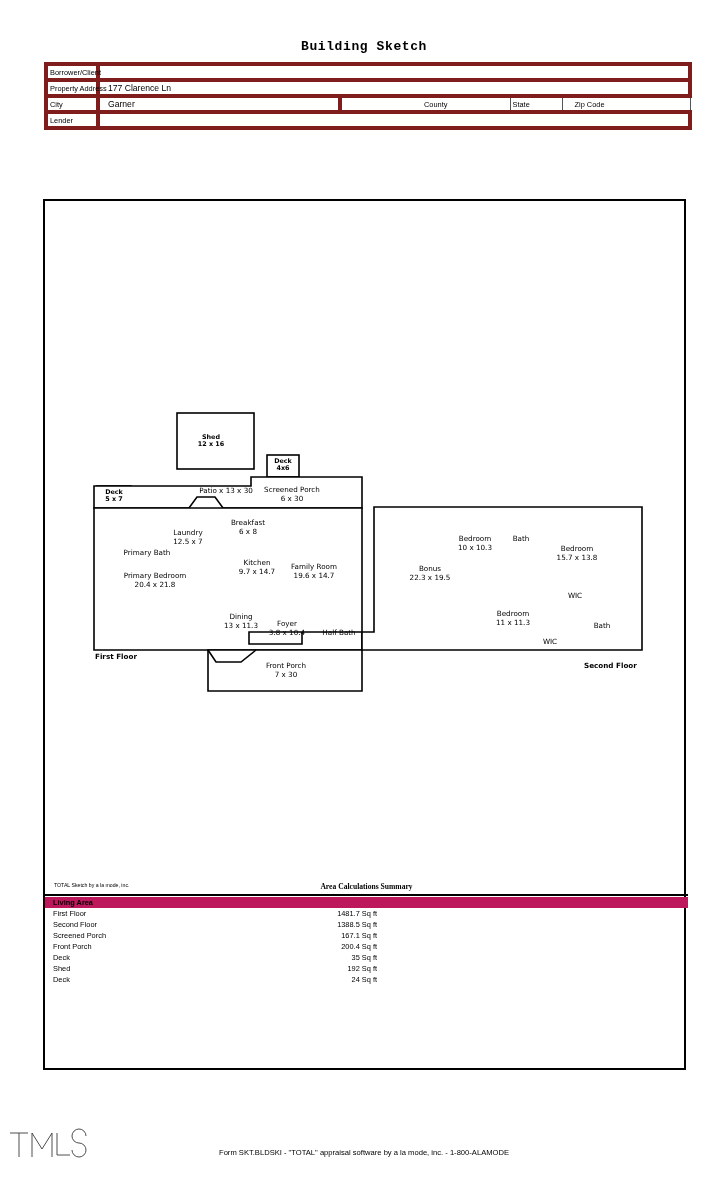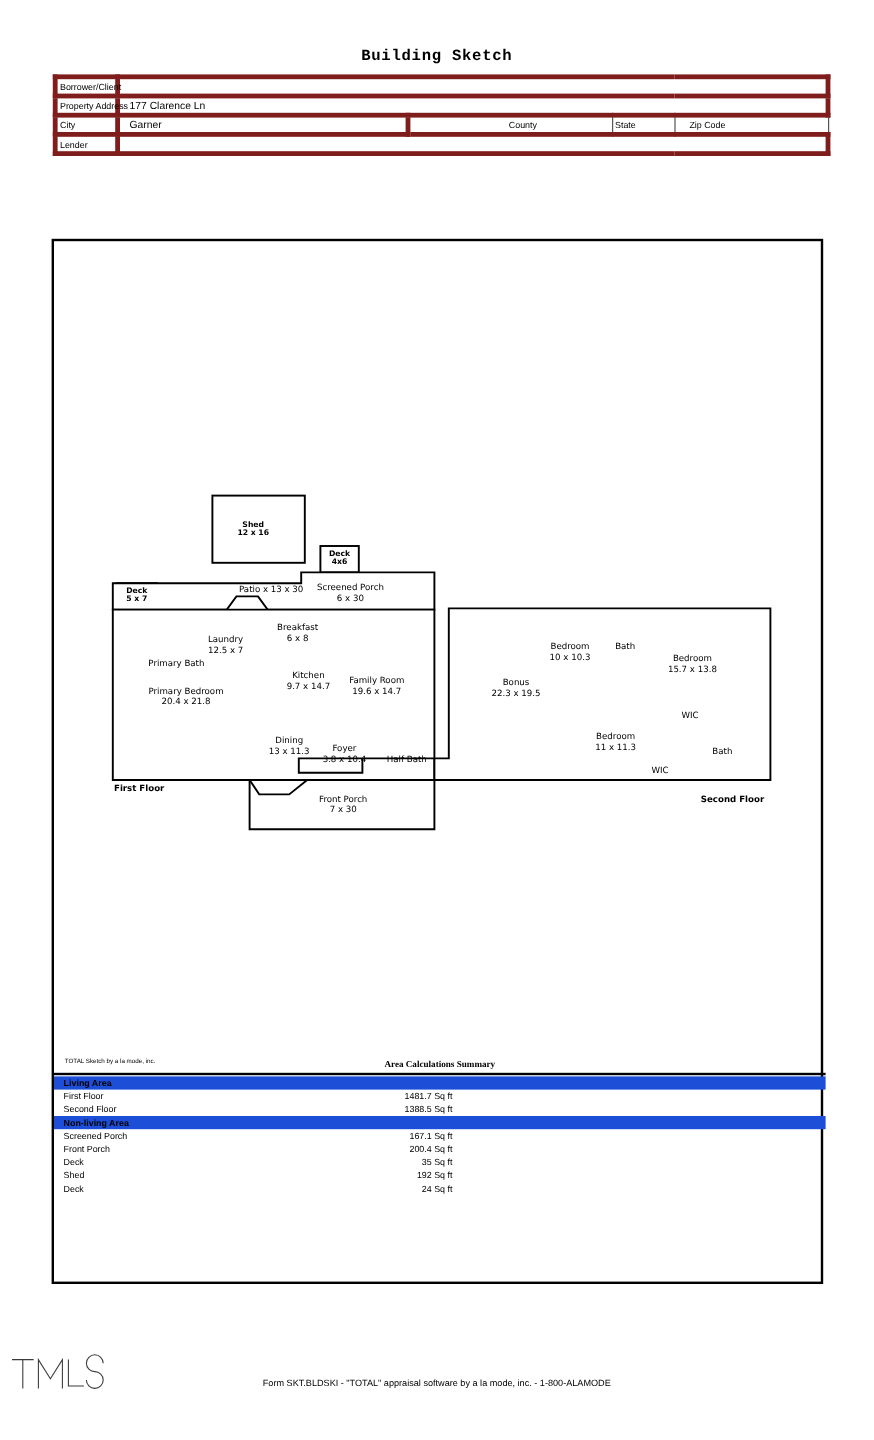--- a/index.html
+++ b/index.html
@@ -148,21 +148,21 @@
     width: 643px;
     font-size: 7.4px;
     font-family: "Liberation Sans", sans-serif;
   }
   .acs-row {
     position: relative;
     height: 11px;
     line-height: 11px;
   }
   .acs-row.section {
-    background: #1d4ed8;
+    background: #be185d;
     font-weight: bold;
   }
   .acs-row .nm {
     position: absolute;
     left: 8px;
     top: 0;
   }
   .acs-row .vl {
     position: absolute;
     left: 240px;
@@ -341,24 +341,20 @@
       <span class="vl"></span>
     </div>
     <div class="acs-row">
       <span class="nm">First Floor</span>
       <span class="vl">1481.7 Sq ft</span>
     </div>
     <div class="acs-row">
       <span class="nm">Second Floor</span>
       <span class="vl">1388.5 Sq ft</span>
     </div>
-    <div class="acs-row section">
-      <span class="nm">Non-living Area</span>
-      <span class="vl"></span>
-    </div>
     <div class="acs-row">
       <span class="nm">Screened Porch</span>
       <span class="vl">167.1 Sq ft</span>
     </div>
     <div class="acs-row">
       <span class="nm">Front Porch</span>
       <span class="vl">200.4 Sq ft</span>
     </div>
     <div class="acs-row">
       <span class="nm">Deck</span>

